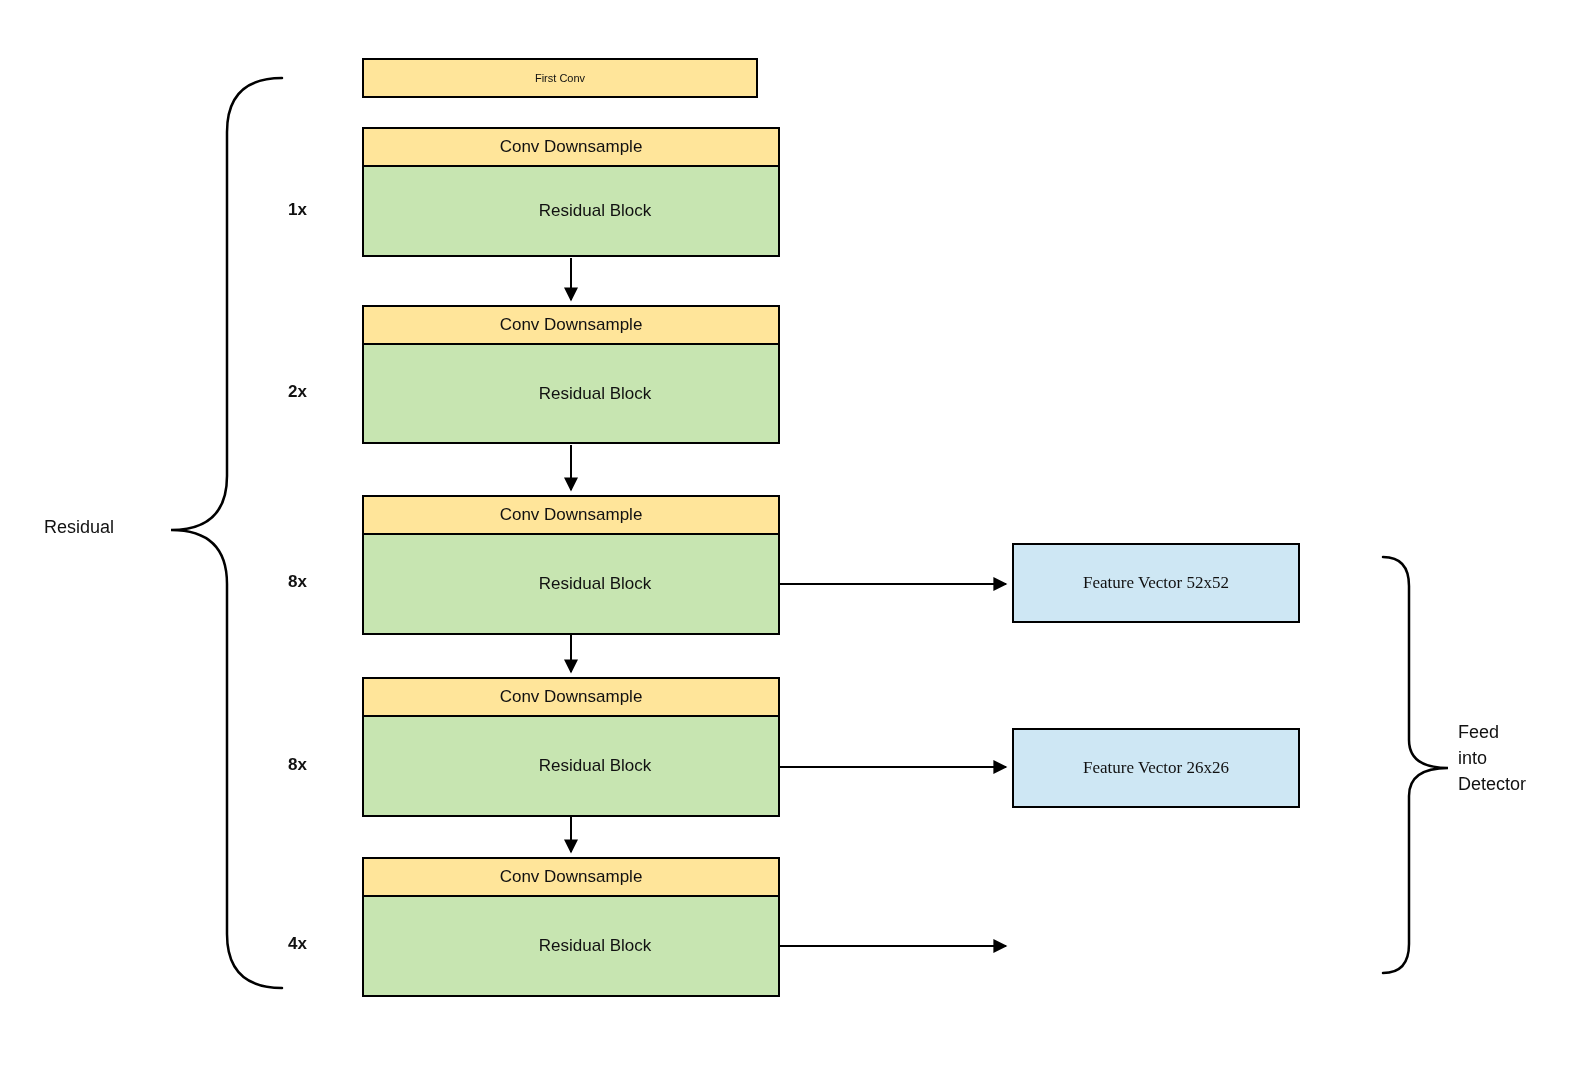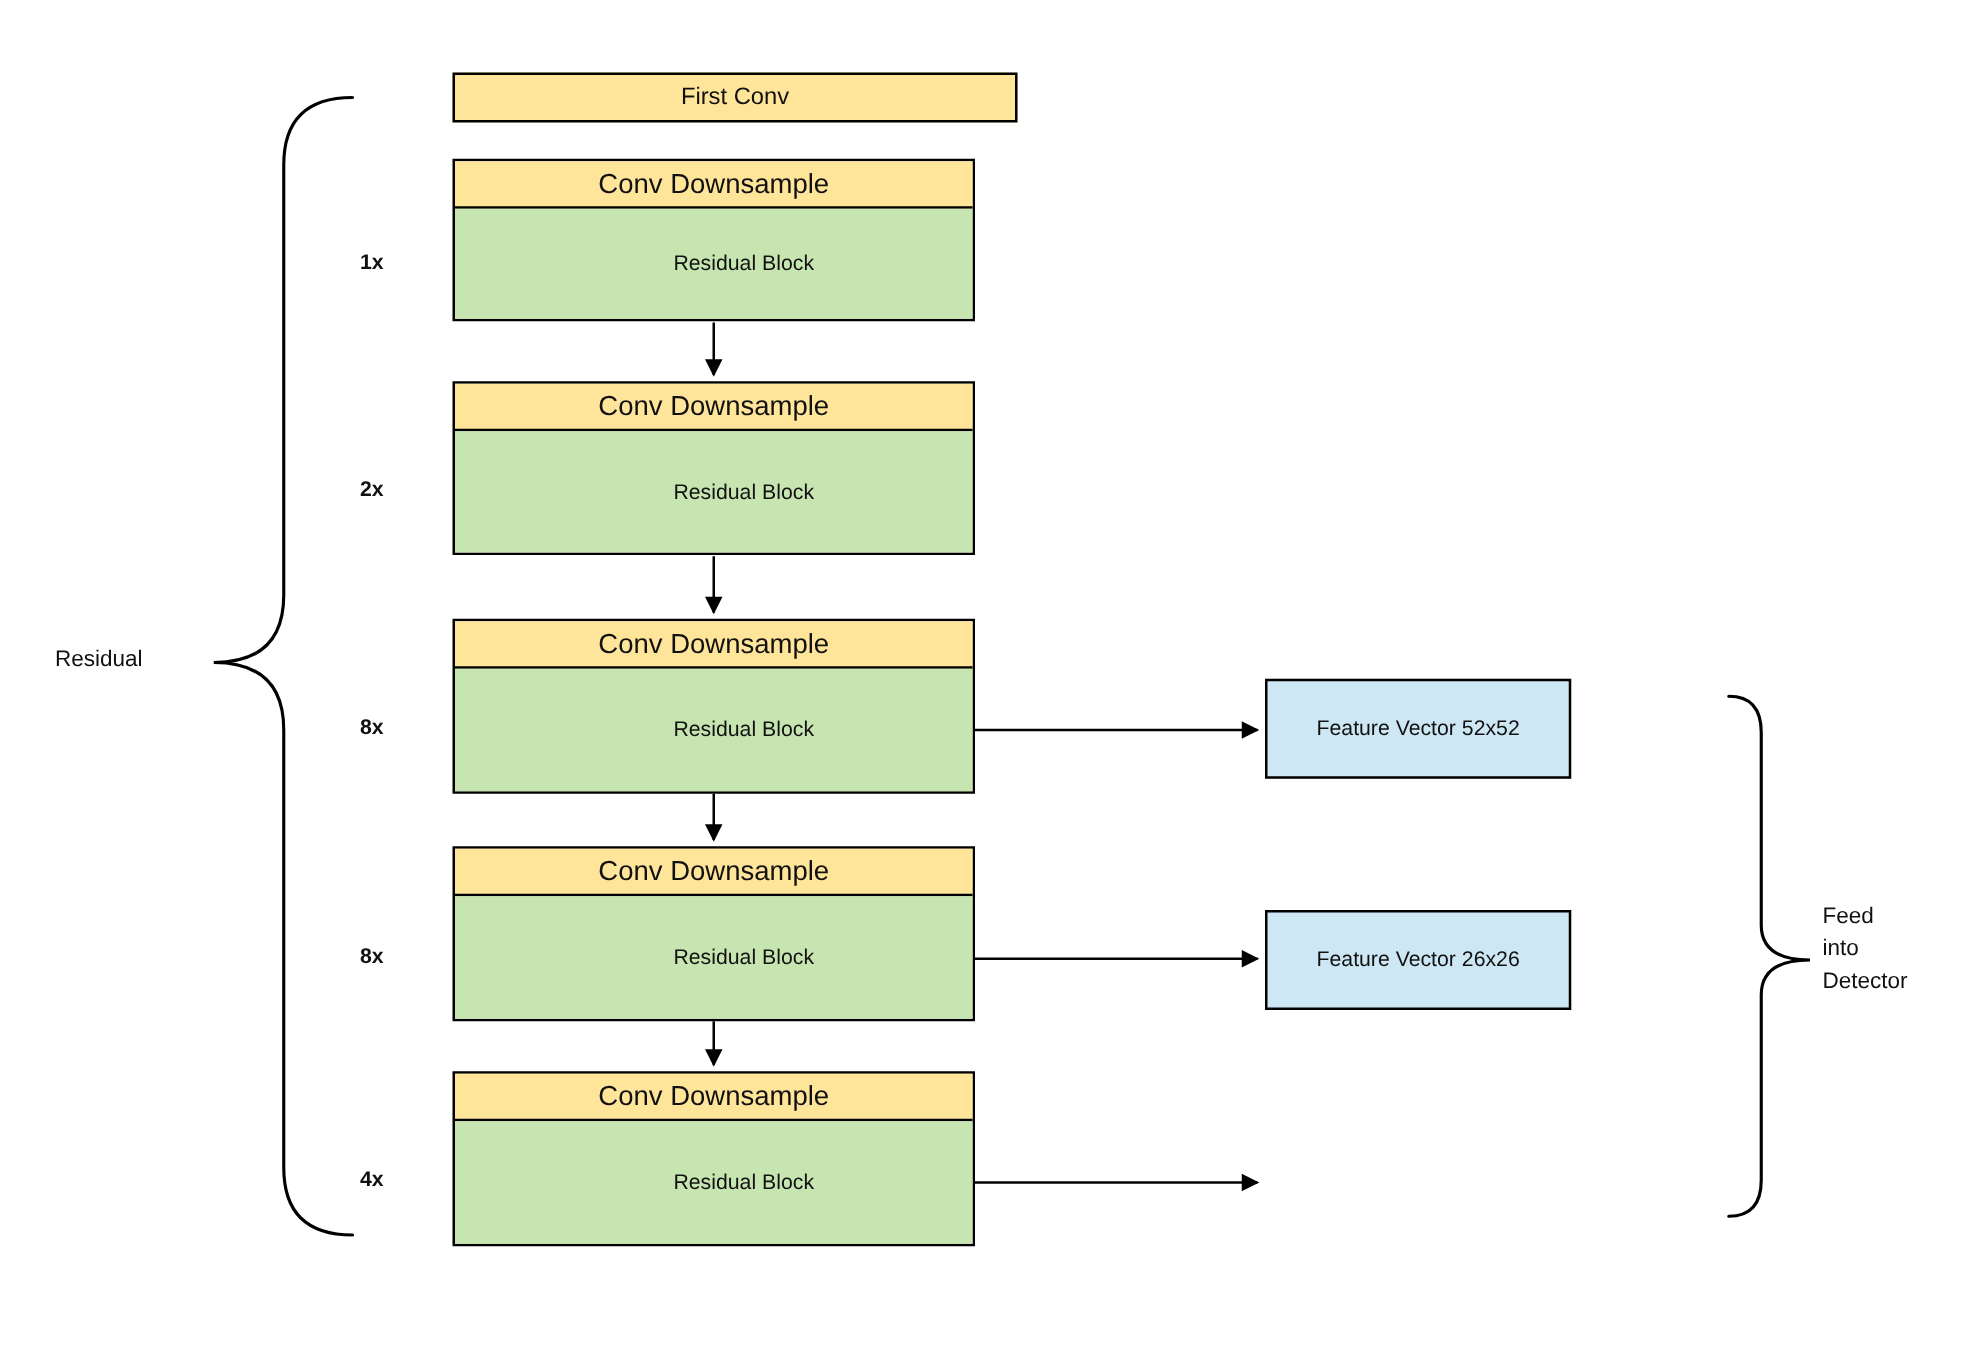--- a/index.html
+++ b/index.html
@@ -23,44 +23,44 @@
     width: 1585px;
     height: 1092px;
     pointer-events: none;
   }
   .box, .stage, .fv {
     position: absolute;
     box-sizing: border-box;
   }
   .box {
     left: 362px;
-    width: 452px;
+    width: 396px;
     border: 2px solid #000000;
     background: var(--header-fill, #ffe59a);
     display: flex;
     align-items: center;
     justify-content: center;
-    font-size: 19px;
+    font-size: 11px;
   }
   .stage {
     left: 362px;
     width: 418px;
     border: 2px solid #000000;
     display: flex;
     flex-direction: column;
   }
   .stage-header {
     height: 38px;
     flex: 0 0 38px;
     background: var(--header-fill, #ffe59a);
     border-bottom: 2px solid #000000;
     display: flex;
     align-items: center;
     justify-content: center;
-    font-size: 22px;
+    font-size: 17px;
     box-sizing: border-box;
   }
   .stage-body {
     flex: 1 1 auto;
     background: var(--body-fill, #c7e5b1);
     display: flex;
     align-items: center;
     justify-content: center;
     font-size: 17px;
     padding-left: 48px;
@@ -68,28 +68,29 @@
   .mult {
     position: absolute;
     left: 288px;
     width: 56px;
     text-align: left;
     font-size: 17px;
     font-weight: bold;
   }
   .fv {
     left: 1012px;
-    width: 245px;
+    width: 288px;
     height: 80px;
     border: 2px solid #000000;
     background: var(--vector-fill, #cee7f4);
     display: flex;
     align-items: center;
     justify-content: center;
     font-size: 17px;
+    font-family: Liberation Serif, serif;
   }
   .side-label {
     position: absolute;
     font-size: 18px;
     line-height: 26px;
     white-space: pre-line;
   }
 </style>
 </head>
 <body>

